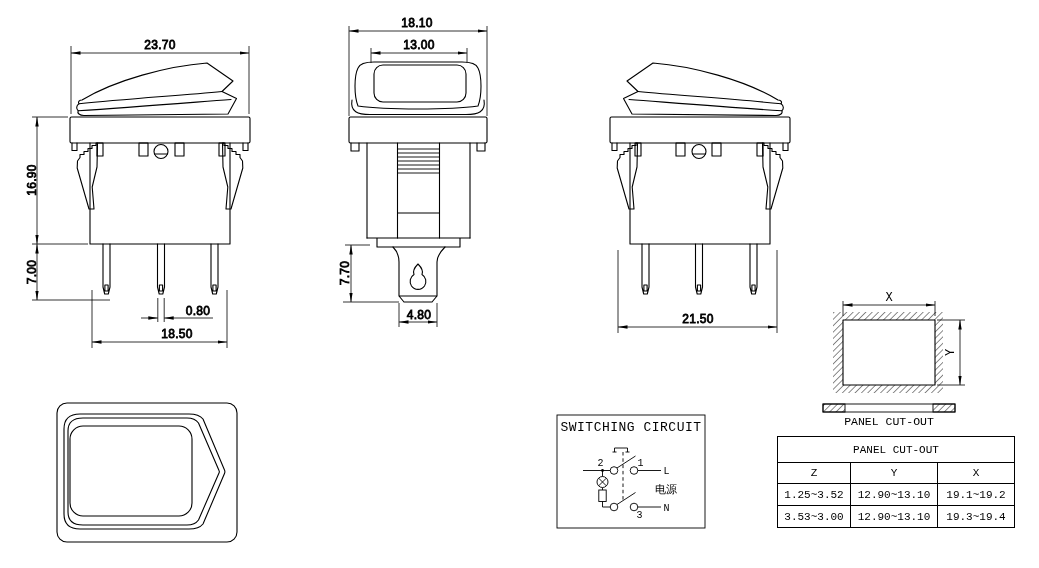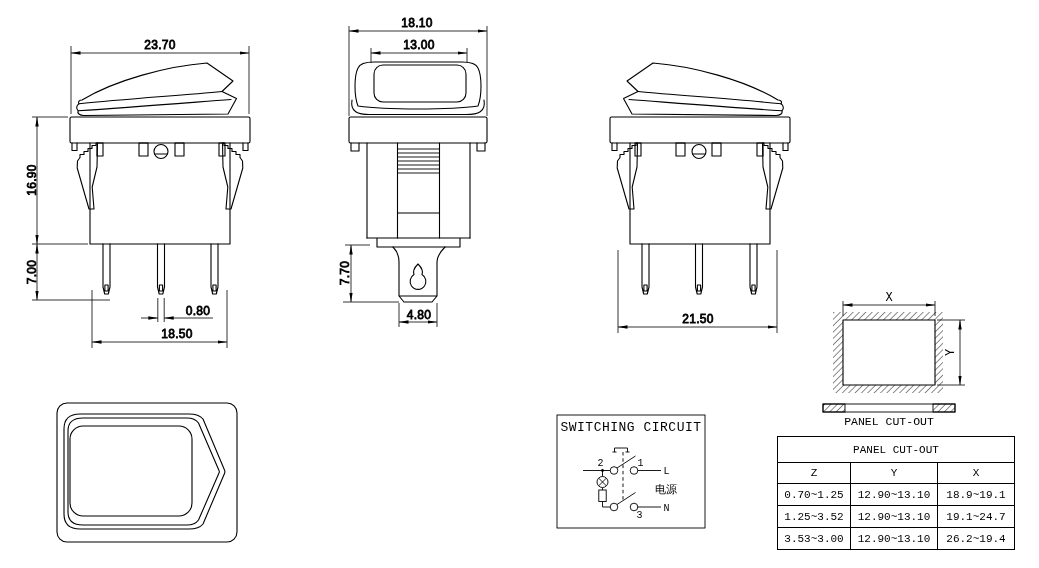--- a/index.html
+++ b/index.html
@@ -185,30 +185,25 @@
   <tbody>
     <tr>
       <td colspan="3" style="height:25px">PANEL CUT-OUT</td>
     </tr>
     <tr>
       <td style="height:20px">Z</td>
       <td>Y</td>
       <td>X</td>
     </tr>
     <tr>
-      <td style="height:21px">0.70~1.25</td>
-      <td>12.90~13.10</td>
-      <td>18.9~19.1</td>
-    </tr>
-    <tr>
       <td style="height:21px">1.25~3.52</td>
       <td>12.90~13.10</td>
-      <td>19.1~24.7</td>
+      <td>19.1~19.2</td>
     </tr>
     <tr>
       <td style="height:21px">3.53~3.00</td>
       <td>12.90~13.10</td>
-      <td>26.2~19.4</td>
+      <td>19.3~19.4</td>
     </tr>
   </tbody>
 </table>
 
 </div>
 
 </body></html>

